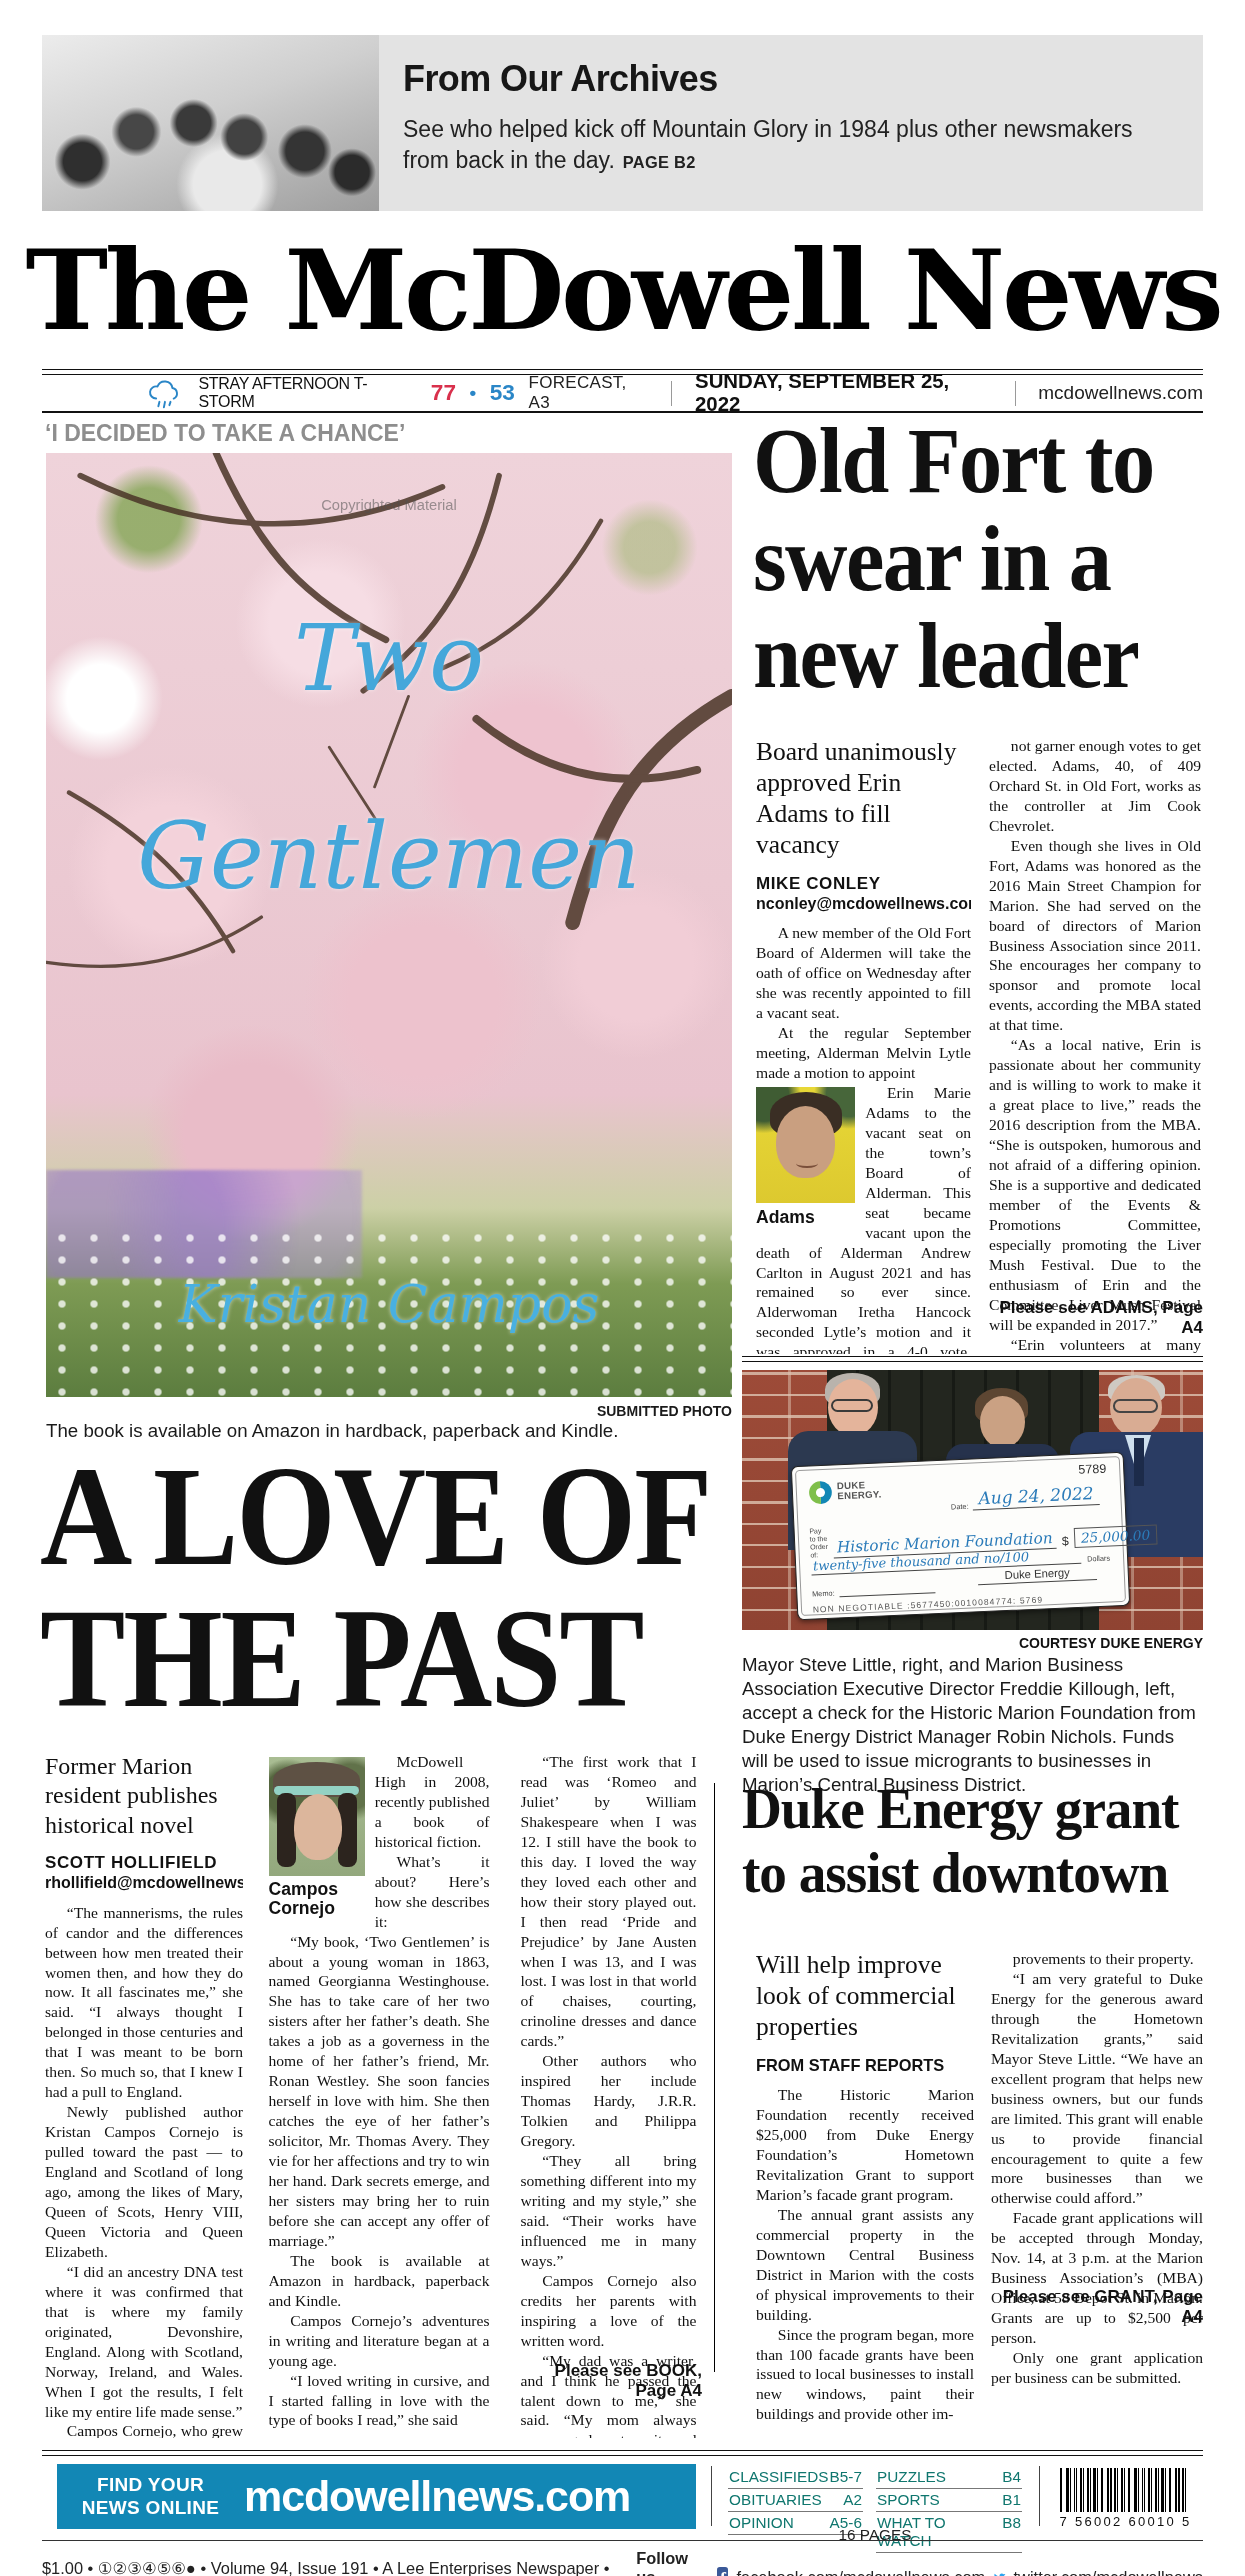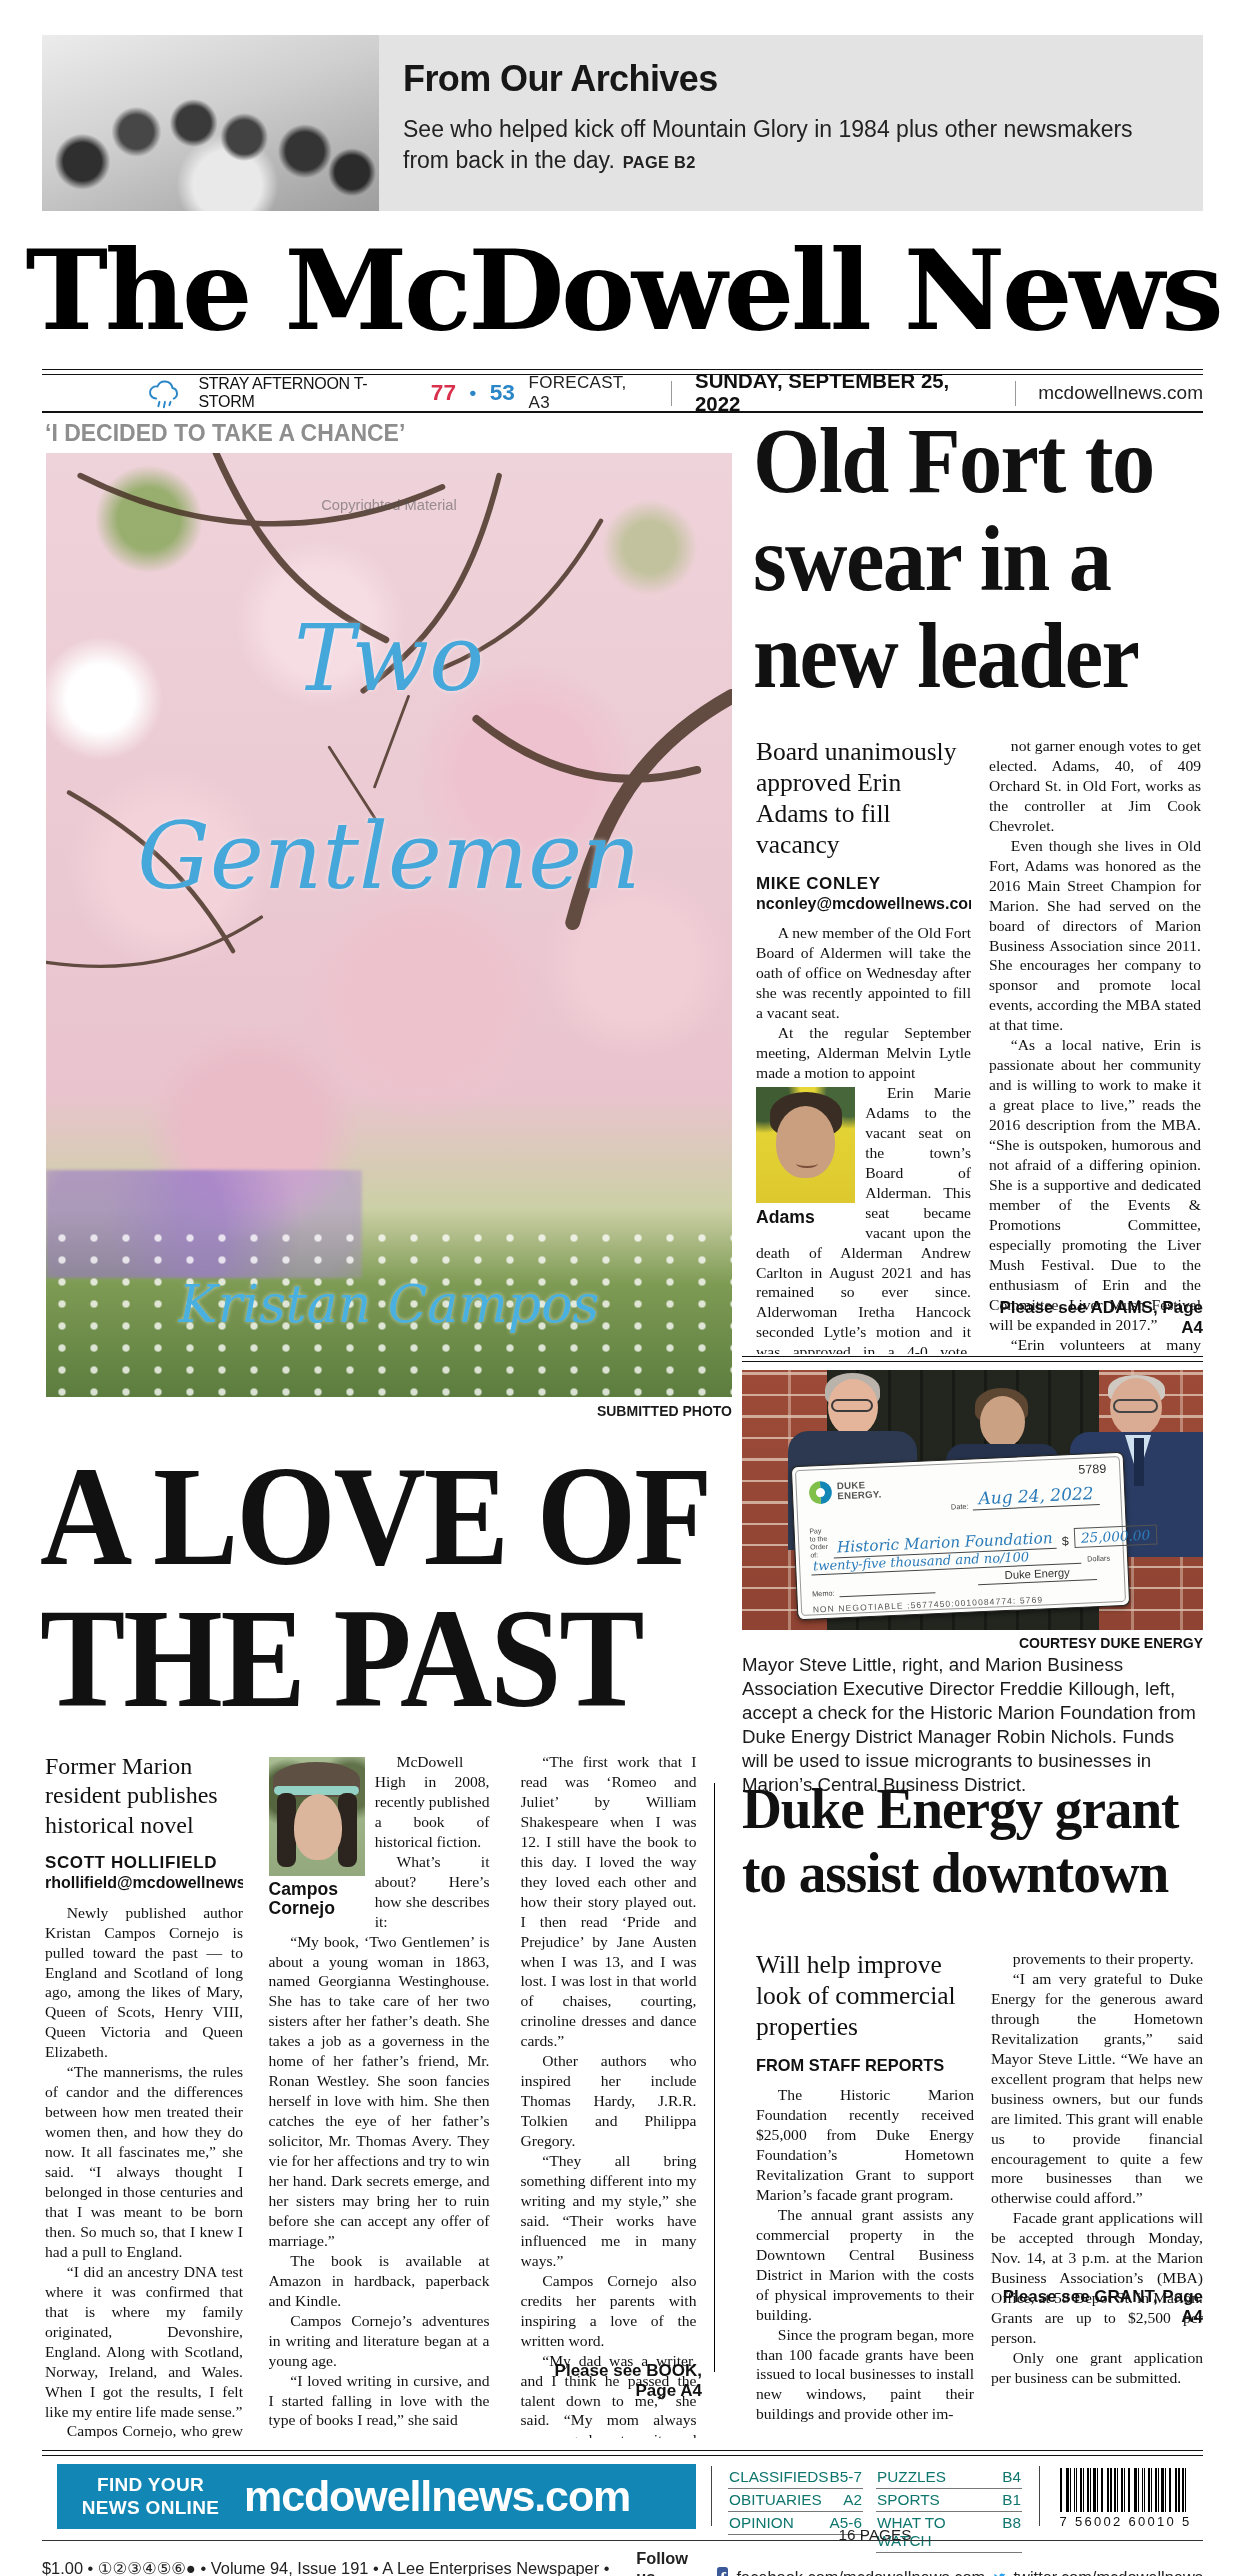--- a/index.html
+++ b/index.html
@@ -263,36 +263,37 @@
       </g>
     </svg>
     <div class="cover-purple"></div>
     <div class="grass-dots"></div>
     <div class="cover-copy">Copyrighted Material</div>
     <div class="cover-t1">Two</div>
     <div class="cover-t2">Gentlemen</div>
     <div class="cover-author">Kristan Campos</div>
   </div>
   <div class="abs cover-credit">SUBMITTED PHOTO</div>
+  <div class="abs cover-caption">The book is available on Amazon in hardback, paperback and Kindle.</div>
 
   <div class="abs love-hl">
     <div>A LOVE OF</div>
     <div>THE PAST</div>
   </div>
 
   <div class="abs book-art cols">
     <div class="col book-col1">
       <div class="deck deck-sm">Former Marion resident publishes historical novel</div>
       <div class="byline">
         <div class="b-name">SCOTT HOLLIFIELD</div>
         <div class="b-mail">rhollifield@mcdowellnews.com</div>
       </div>
       <div class="btxt">
+          <p>“The mannerisms, the rules of candor and the differences between how men treated their women then, and how they do now. It all fascinates me,” she said. “I always thought I belonged in those centuries and that I was meant to be born then. So much so, that I knew I had a pull to England.</p>
           <p>Newly published author Kristan Campos Cornejo is pulled toward the past — to England and Scotland of long ago, among the likes of Mary, Queen of Scots, Henry VIII, Queen Victoria and Queen Elizabeth.</p>
-          <p>“The mannerisms, the rules of candor and the differences between how men treated their women then, and how they do now. It all fascinates me,” she said. “I always thought I belonged in those centuries and that I was meant to be born then. So much so, that I knew I had a pull to England.</p>
           <p>“I did an ancestry DNA test where it was confirmed that that is where my family originated, Devonshire, England. Along with Scotland, Norway, Ireland, and Wales. When I got the results, I felt like my entire life made sense.”</p>
           <p>Campos Cornejo, who grew up in Marion and graduated from</p>
         </div>
     </div>
     <div class="col book-col2">
       <div class="photo-float">
         <div class="campos-img">
           <div class="campos-hat"></div>
           <div class="campos-band"></div>
           <div class="campos-hair1"></div>

